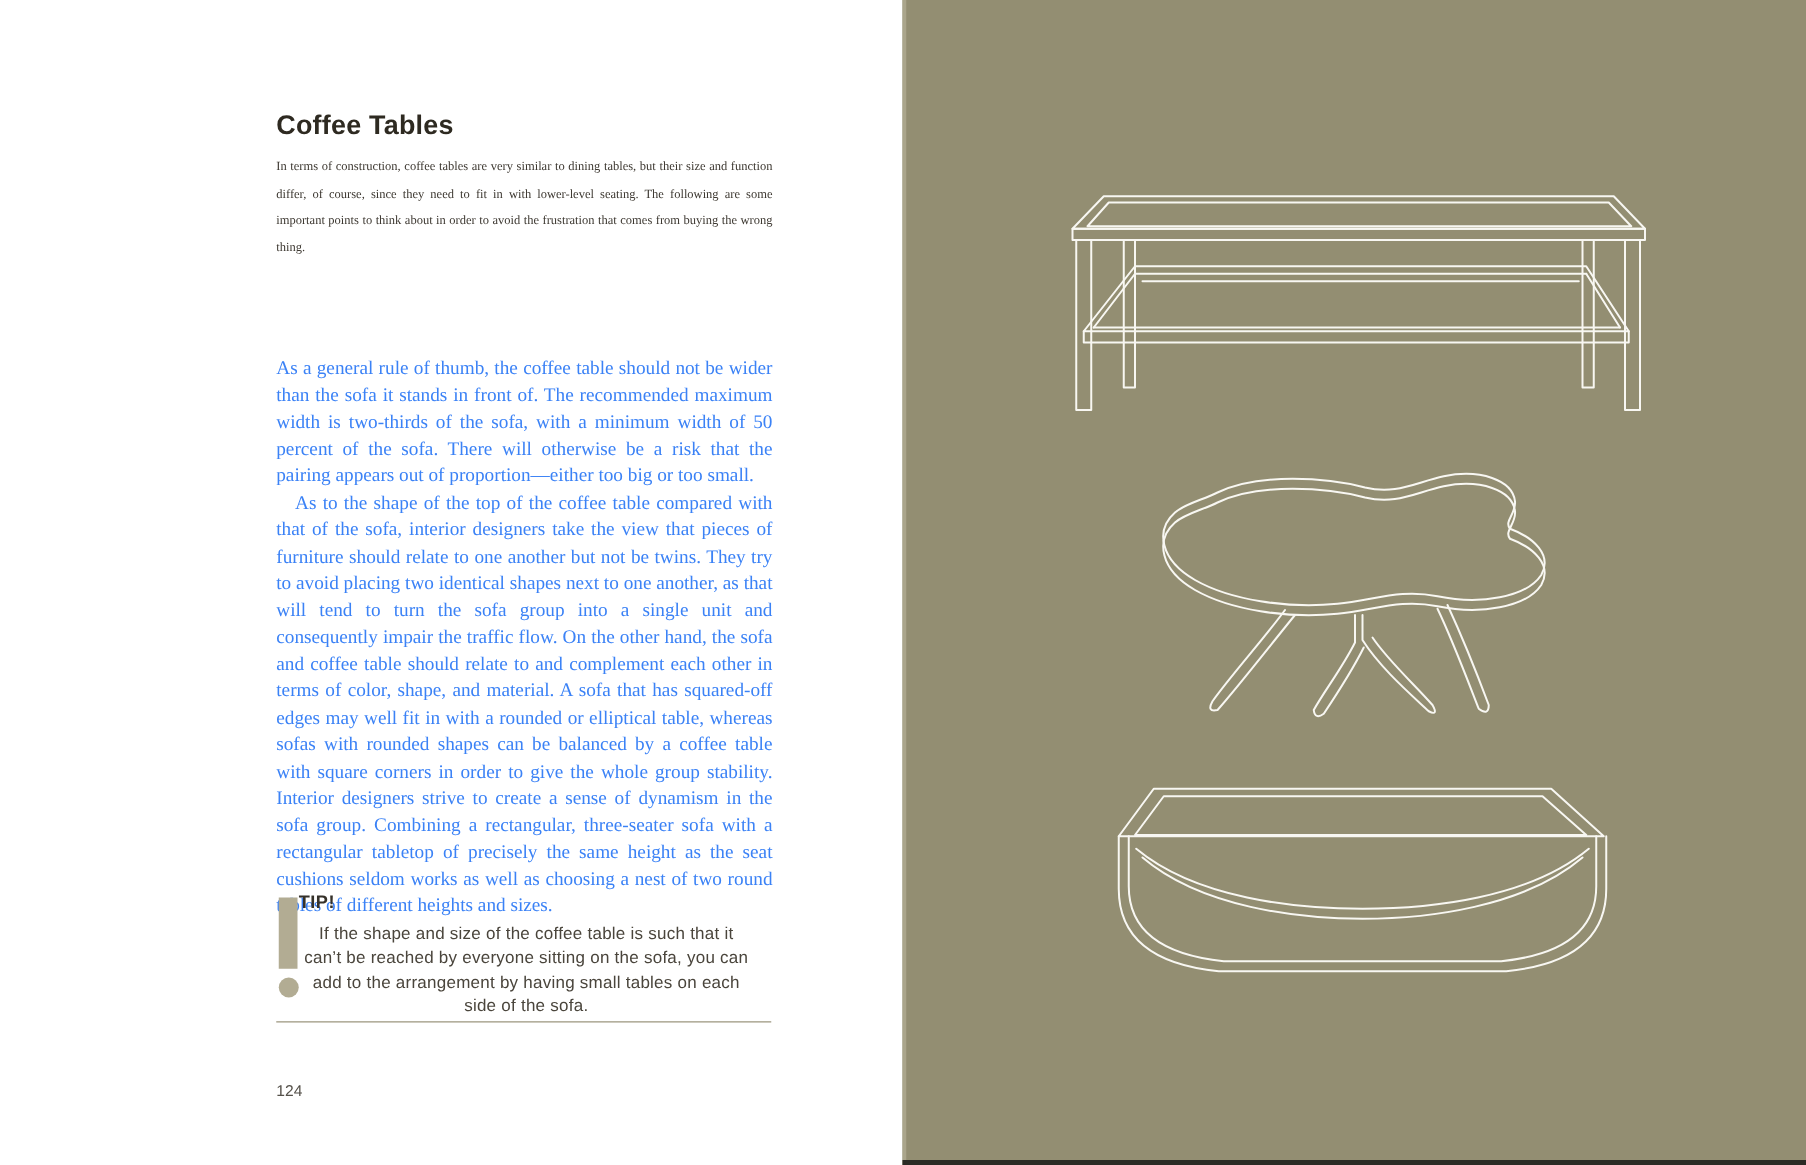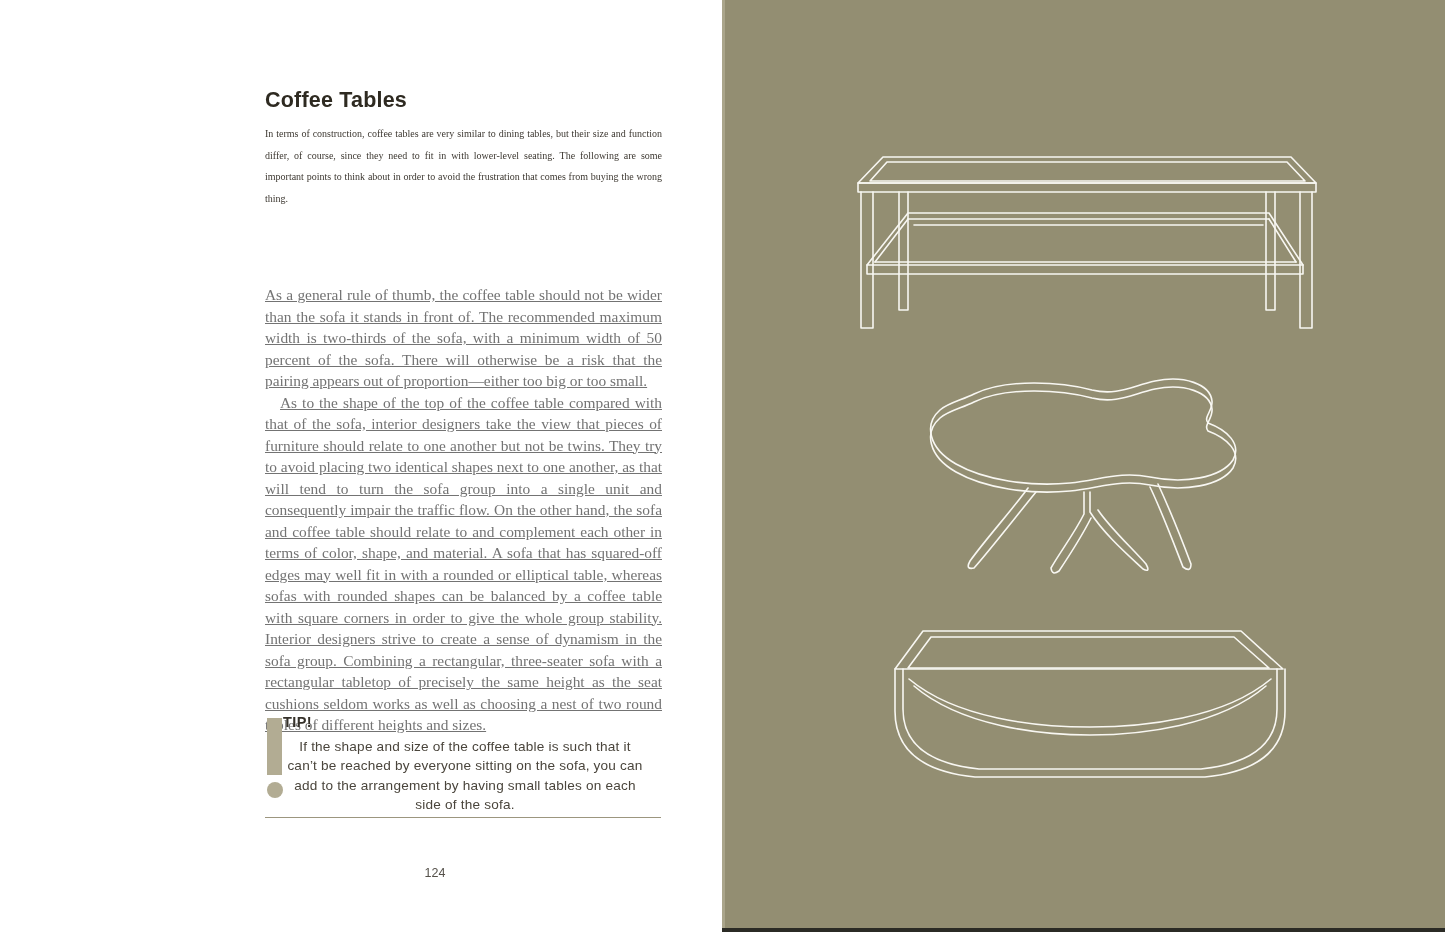--- a/index.html
+++ b/index.html
@@ -14,21 +14,20 @@
     width: 1445px;
     height: 932px;
     background: #ffffff;
   }
   
   .left-page {
     position: absolute;
     left: 0; top: 0;
     width: 816px; height: 932px;
     background: #ffffff;
-    margin-left: 44px;
   }
   .page-title {
     position: absolute;
     left: 221px; top: 88px;
     width: 397px;
     font-family: "Liberation Sans", sans-serif;
     font-weight: 700;
     font-size: 21.5px;
     letter-spacing: 0.2px;
     color: #2e2a21;
@@ -51,23 +50,22 @@
     font-size: 17px;
     letter-spacing: 0.2px;
     color: #35312a;
   }
   .section-body {
     position: absolute;
     left: 221px; top: 284px;
     width: 397px;
     font-size: 15.4px;
     line-height: 21.5px;
-    color: #737373;
+    color: #3b82f6;
     text-align: justify;
-    text-decoration: underline;
   }
   .section-body p + p { text-indent: 15px; }
   
   .tip-block {
     position: absolute;
     left: 221px; top: 714px;
     width: 397px;
   }
   .tip-icon {
     position: absolute;
@@ -110,21 +108,20 @@
   .tip-divider {
     position: absolute;
     left: 221px; top: 817px;
     width: 396px;
     border-top: 1px solid #9c967f;
   }
   .page-number {
     position: absolute;
     left: 221px; top: 866px;
     width: 340px;
-    text-align: center;
     font-family: "Liberation Sans", sans-serif;
     font-size: 12.5px;
     color: #55514a;
   }
   
   .right-page {
     position: absolute;
     left: 722px; top: 0;
     width: 723px; height: 932px;
     background: #938e72;

